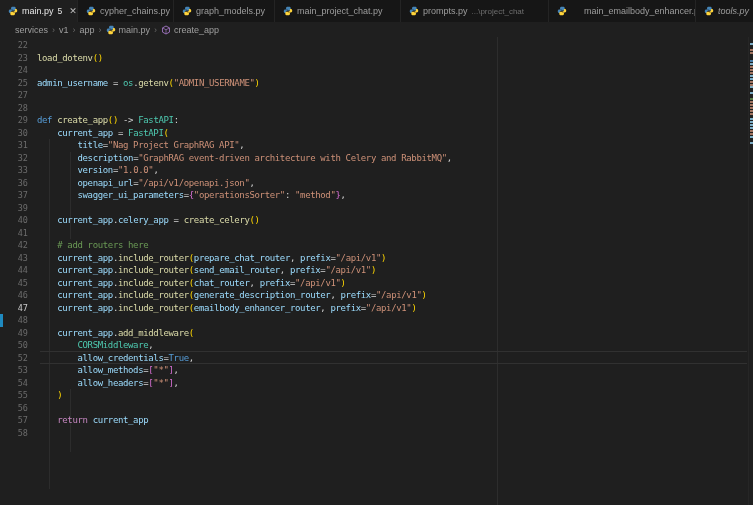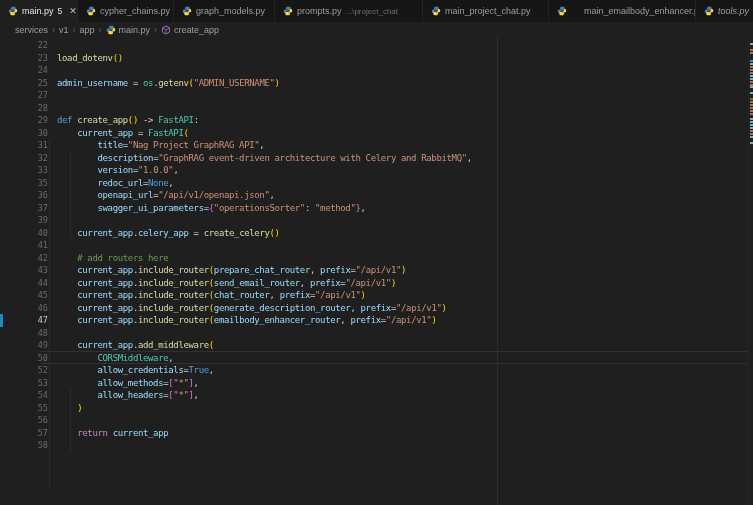--- a/index.html
+++ b/index.html
@@ -20,21 +20,21 @@
   .tab .close { margin-left:3px; font-size:9px; color:#bbbbbb; }
   .tab svg { flex:0 0 auto; }
 
   
   .breadcrumb { display:flex; height:15px; align-items:center; gap:4px; padding-left:15px;
                 background:#1f1f1f; font-size:9px; color:#9f9f9f; }
   .crumb { display:flex; align-items:center; gap:3px; cursor:pointer; }
   .crumb-sep { color:#6a6a6a; font-size:9px; }
 
   
-  .editor { position:relative; width:753px; height:468px; background:#1f1f1f;padding-left:20px; }
+  .editor { position:relative; width:753px; height:468px; background:#1f1f1f; }
   .overlay { position:absolute; pointer-events:none; }
   .ruler { left:497px; top:0; bottom:0; width:1px; background:#2d2d2d; }
   .guide { width:1px; background:#2c2c2c; }
   .curline { left:40px; right:6px; height:13px; border-top:1px solid #313131; border-bottom:1px solid #313131; }
   .modified { left:0; width:3px; height:13px; }
 
   #code { position:relative; padding-top:2px; z-index:1; }
   .code-line { height:12.5px; line-height:12.5px; white-space:pre;
                font-family:"DejaVu Sans Mono", monospace; font-size:9px; letter-spacing:-0.36px; }
   .ln { display:inline-block; width:37px; padding-right:9px; text-align:right;
@@ -66,34 +66,34 @@
   </svg>
         <span class="label">cypher_chains.py</span>
       </div>
       <div class="tab" style="width: 101px;">
         <svg width="10" height="10" viewBox="0 0 16 16">
    <path fill="#4584b6" d="M7.9 1.2c-1.8 0-3 .7-3 2v1.9h3.2v.6H3.6c-1.4 0-2.4 1-2.4 2.7s1 2.8 2.4 2.8h1.3V9.3c0-1.3 1.1-2.3 2.4-2.3h3c1.1 0 2-.9 2-2V3.2c0-1.2-1.2-2-3-2z"></path>
    <path fill="#ffd43b" d="M8.1 14.8c1.8 0 3-.7 3-2v-1.9H7.9v-.6h4.5c1.4 0 2.4-1 2.4-2.7S13.8 4.8 12.4 4.8h-1.3v1.9c0 1.3-1.1 2.3-2.4 2.3h-3c-1.1 0-2 .9-2 2v1.8c0 1.2 1.2 2 3 2z"></path>
   </svg>
         <span class="label">graph_models.py</span>
       </div>
+      <div class="tab" style="width: 126px;">
+        <svg width="10" height="10" viewBox="0 0 16 16">
+   <path fill="#4584b6" d="M7.9 1.2c-1.8 0-3 .7-3 2v1.9h3.2v.6H3.6c-1.4 0-2.4 1-2.4 2.7s1 2.8 2.4 2.8h1.3V9.3c0-1.3 1.1-2.3 2.4-2.3h3c1.1 0 2-.9 2-2V3.2c0-1.2-1.2-2-3-2z"></path>
+   <path fill="#ffd43b" d="M8.1 14.8c1.8 0 3-.7 3-2v-1.9H7.9v-.6h4.5c1.4 0 2.4-1 2.4-2.7S13.8 4.8 12.4 4.8h-1.3v1.9c0 1.3-1.1 2.3-2.4 2.3h-3c-1.1 0-2 .9-2 2v1.8c0 1.2 1.2 2 3 2z"></path>
+  </svg>
+        <span class="label">main_project_chat.py</span>
+      </div>
       <div class="tab" style="width: 148px;">
         <svg width="10" height="10" viewBox="0 0 16 16">
    <path fill="#4584b6" d="M7.9 1.2c-1.8 0-3 .7-3 2v1.9h3.2v.6H3.6c-1.4 0-2.4 1-2.4 2.7s1 2.8 2.4 2.8h1.3V9.3c0-1.3 1.1-2.3 2.4-2.3h3c1.1 0 2-.9 2-2V3.2c0-1.2-1.2-2-3-2z"></path>
    <path fill="#ffd43b" d="M8.1 14.8c1.8 0 3-.7 3-2v-1.9H7.9v-.6h4.5c1.4 0 2.4-1 2.4-2.7S13.8 4.8 12.4 4.8h-1.3v1.9c0 1.3-1.1 2.3-2.4 2.3h-3c-1.1 0-2 .9-2 2v1.8c0 1.2 1.2 2 3 2z"></path>
   </svg>
         <span class="label">prompts.py</span>
         <span class="desc">...\project_chat</span>
-      </div>
-      <div class="tab" style="width: 126px;">
-        <svg width="10" height="10" viewBox="0 0 16 16">
-   <path fill="#4584b6" d="M7.9 1.2c-1.8 0-3 .7-3 2v1.9h3.2v.6H3.6c-1.4 0-2.4 1-2.4 2.7s1 2.8 2.4 2.8h1.3V9.3c0-1.3 1.1-2.3 2.4-2.3h3c1.1 0 2-.9 2-2V3.2c0-1.2-1.2-2-3-2z"></path>
-   <path fill="#ffd43b" d="M8.1 14.8c1.8 0 3-.7 3-2v-1.9H7.9v-.6h4.5c1.4 0 2.4-1 2.4-2.7S13.8 4.8 12.4 4.8h-1.3v1.9c0 1.3-1.1 2.3-2.4 2.3h-3c-1.1 0-2 .9-2 2v1.8c0 1.2 1.2 2 3 2z"></path>
-  </svg>
-        <span class="label">main_project_chat.py</span>
       </div>
       <div class="tab" style="width: 147px; gap: 17px;">
         <svg width="10" height="10" viewBox="0 0 16 16">
    <path fill="#4584b6" d="M7.9 1.2c-1.8 0-3 .7-3 2v1.9h3.2v.6H3.6c-1.4 0-2.4 1-2.4 2.7s1 2.8 2.4 2.8h1.3V9.3c0-1.3 1.1-2.3 2.4-2.3h3c1.1 0 2-.9 2-2V3.2c0-1.2-1.2-2-3-2z"></path>
    <path fill="#ffd43b" d="M8.1 14.8c1.8 0 3-.7 3-2v-1.9H7.9v-.6h4.5c1.4 0 2.4-1 2.4-2.7S13.8 4.8 12.4 4.8h-1.3v1.9c0 1.3-1.1 2.3-2.4 2.3h-3c-1.1 0-2 .9-2 2v1.8c0 1.2 1.2 2 3 2z"></path>
   </svg>
         <span class="label">main_emailbody_enhancer.py</span>
       </div>
       <div class="tab preview" style="width: 70px;">
         <svg width="10" height="10" viewBox="0 0 16 16">
@@ -148,21 +148,20 @@
         <div class="code-line"><span class="ln">23</span><span style="color:#dcdcaa">load_dotenv</span><span style="color:#ffd700">()</span></div>
         <div class="code-line"><span class="ln">24</span></div>
         <div class="code-line"><span class="ln">25</span><span style="color:#9cdcfe">admin_username</span><span style="color:#d4d4d4"> = </span><span style="color:#4ec9b0">os</span><span style="color:#d4d4d4">.</span><span style="color:#dcdcaa">getenv</span><span style="color:#ffd700">(</span><span style="color:#ce9178">"ADMIN_USERNAME"</span><span style="color:#ffd700">)</span></div>
         <div class="code-line"><span class="ln">27</span></div>
         <div class="code-line"><span class="ln">28</span></div>
         <div class="code-line"><span class="ln">29</span><span style="color:#569cd6">def</span><span style="color:#d4d4d4"> </span><span style="color:#dcdcaa">create_app</span><span style="color:#ffd700">()</span><span style="color:#d4d4d4"> -&gt; </span><span style="color:#4ec9b0">FastAPI</span><span style="color:#d4d4d4">:</span></div>
         <div class="code-line"><span class="ln">30</span><span style="color:#d4d4d4">    </span><span style="color:#9cdcfe">current_app</span><span style="color:#d4d4d4"> = </span><span style="color:#4ec9b0">FastAPI</span><span style="color:#ffd700">(</span></div>
         <div class="code-line"><span class="ln">31</span><span style="color:#d4d4d4">        </span><span style="color:#9cdcfe">title</span><span style="color:#d4d4d4">=</span><span style="color:#ce9178">"Nag Project GraphRAG API"</span><span style="color:#d4d4d4">,</span></div>
         <div class="code-line"><span class="ln">32</span><span style="color:#d4d4d4">        </span><span style="color:#9cdcfe">description</span><span style="color:#d4d4d4">=</span><span style="color:#ce9178">"GraphRAG event-driven architecture with Celery and RabbitMQ"</span><span style="color:#d4d4d4">,</span></div>
         <div class="code-line"><span class="ln">33</span><span style="color:#d4d4d4">        </span><span style="color:#9cdcfe">version</span><span style="color:#d4d4d4">=</span><span style="color:#ce9178">"1.0.0"</span><span style="color:#d4d4d4">,</span></div>
-        <div class="code-line"><span class="ln">35</span><span style="color:#d4d4d4">        </span><span style="color:#9cdcfe">redoc_url</span><span style="color:#d4d4d4">=</span><span style="color:#569cd6">None</span><span style="color:#d4d4d4">,</span></div>
         <div class="code-line"><span class="ln">36</span><span style="color:#d4d4d4">        </span><span style="color:#9cdcfe">openapi_url</span><span style="color:#d4d4d4">=</span><span style="color:#ce9178">"/api/v1/openapi.json"</span><span style="color:#d4d4d4">,</span></div>
         <div class="code-line"><span class="ln">37</span><span style="color:#d4d4d4">        </span><span style="color:#9cdcfe">swagger_ui_parameters</span><span style="color:#d4d4d4">=</span><span style="color:#da70d6">{</span><span style="color:#ce9178">"operationsSorter"</span><span style="color:#d4d4d4">: </span><span style="color:#ce9178">"method"</span><span style="color:#da70d6">}</span><span style="color:#d4d4d4">,</span></div>
         <div class="code-line"><span class="ln">39</span></div>
         <div class="code-line"><span class="ln">40</span><span style="color:#d4d4d4">    </span><span style="color:#9cdcfe">current_app</span><span style="color:#d4d4d4">.</span><span style="color:#9cdcfe">celery_app</span><span style="color:#d4d4d4"> = </span><span style="color:#dcdcaa">create_celery</span><span style="color:#ffd700">()</span></div>
         <div class="code-line"><span class="ln">41</span></div>
         <div class="code-line"><span class="ln">42</span><span style="color:#d4d4d4">    </span><span style="color:#6a9955"># add routers here</span></div>
         <div class="code-line"><span class="ln">43</span><span style="color:#d4d4d4">    </span><span style="color:#9cdcfe">current_app</span><span style="color:#d4d4d4">.</span><span style="color:#dcdcaa">include_router</span><span style="color:#ffd700">(</span><span style="color:#9cdcfe">prepare_chat_router</span><span style="color:#d4d4d4">, </span><span style="color:#9cdcfe">prefix</span><span style="color:#d4d4d4">=</span><span style="color:#ce9178">"/api/v1"</span><span style="color:#ffd700">)</span></div>
         <div class="code-line"><span class="ln">44</span><span style="color:#d4d4d4">    </span><span style="color:#9cdcfe">current_app</span><span style="color:#d4d4d4">.</span><span style="color:#dcdcaa">include_router</span><span style="color:#ffd700">(</span><span style="color:#9cdcfe">send_email_router</span><span style="color:#d4d4d4">, </span><span style="color:#9cdcfe">prefix</span><span style="color:#d4d4d4">=</span><span style="color:#ce9178">"/api/v1"</span><span style="color:#ffd700">)</span></div>
         <div class="code-line"><span class="ln">45</span><span style="color:#d4d4d4">    </span><span style="color:#9cdcfe">current_app</span><span style="color:#d4d4d4">.</span><span style="color:#dcdcaa">include_router</span><span style="color:#ffd700">(</span><span style="color:#9cdcfe">chat_router</span><span style="color:#d4d4d4">, </span><span style="color:#9cdcfe">prefix</span><span style="color:#d4d4d4">=</span><span style="color:#ce9178">"/api/v1"</span><span style="color:#ffd700">)</span></div>
         <div class="code-line"><span class="ln">46</span><span style="color:#d4d4d4">    </span><span style="color:#9cdcfe">current_app</span><span style="color:#d4d4d4">.</span><span style="color:#dcdcaa">include_router</span><span style="color:#ffd700">(</span><span style="color:#9cdcfe">generate_description_router</span><span style="color:#d4d4d4">, </span><span style="color:#9cdcfe">prefix</span><span style="color:#d4d4d4">=</span><span style="color:#ce9178">"/api/v1"</span><span style="color:#ffd700">)</span></div>

